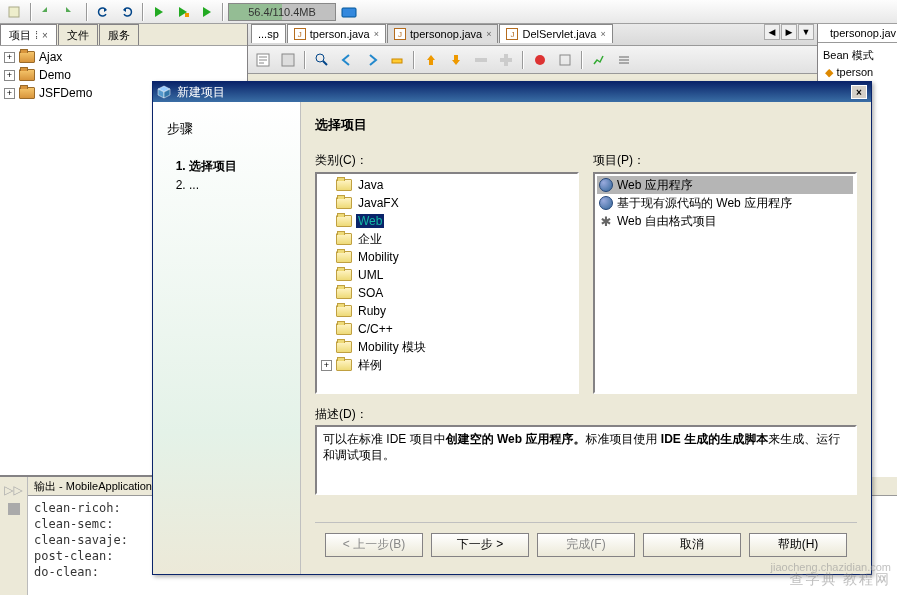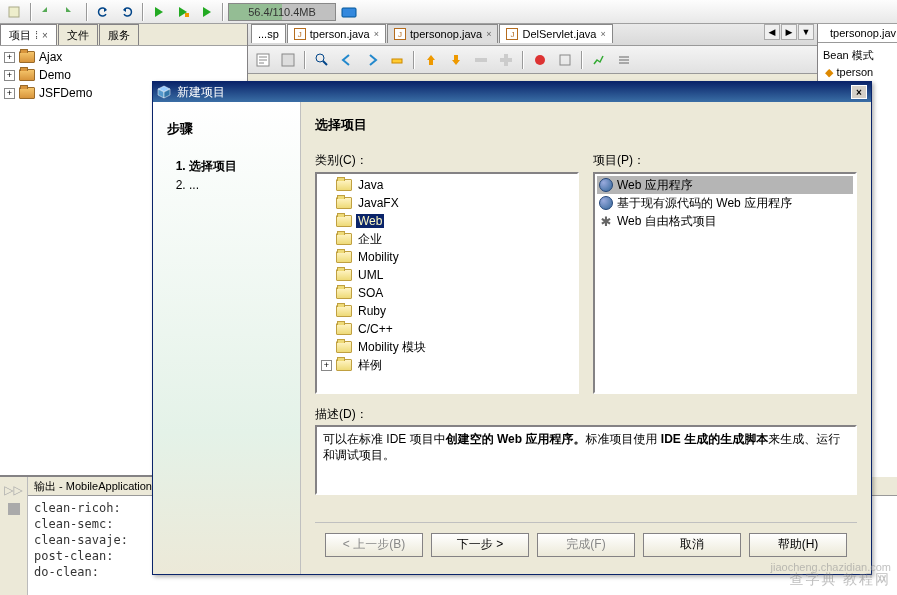--- a/index.html
+++ b/index.html
@@ -46,21 +46,21 @@
 .out-body { flex: 1; background: #fff; }
 .out-title { height: 19px; background: #ece9d8; border-bottom: 1px solid #999; padding: 2px 6px; font-size: 11px; }
 .out-text { padding: 4px 6px; font-family: monospace; font-size: 12px; line-height: 16px; color: #333; }
 
 
 .dialog { position: absolute; left: 152px; top: 81px; width: 720px; height: 494px; border: 1px solid #0a246a; background: #ece9d8; box-shadow: 2px 2px 4px rgba(0,0,0,.3); display: flex; flex-direction: column; }
 .dlg-title { background: linear-gradient(#0a246a,#3a6ea5); color: #fff; height: 20px; display: flex; align-items: center; padding: 0 4px; font-size: 12px; gap: 6px; }
 .dlg-title .close { margin-left: auto; width: 16px; height: 14px; background: #d4d0c8; border: 1px solid #fff; color: #000; display: flex; align-items: center; justify-content: center; font-size: 10px; font-weight: bold; cursor: pointer; }
 .dlg-body { flex: 1; display: flex; }
 .dlg-left { width: 205px; padding: 18px 14px; background: linear-gradient(#fff,#e4f2e8 70%,#ece9d8); border-right: 1px solid #c0c0c0; }
-.dlg-left h4 { font-size: 13px; font-weight: bold; margin-bottom: 20px; }
+.dlg-left h4 { font-size: 13px; font-weight: normal; margin-bottom: 20px; }
 .steps { list-style: decimal; padding-left: 22px; }
 .steps li { margin-bottom: 3px; font-size: 12px; }
 .steps li.active { font-weight: bold; }
 .dlg-main { flex: 1; padding: 14px 14px 8px 14px; display: flex; flex-direction: column; }
 .dlg-main h4 { font-size: 13px; font-weight: bold; margin-bottom: 18px; }
 .cat-area { display: flex; gap: 14px; height: 242px; }
 .col { flex: 1; display: flex; flex-direction: column; }
 .col-label { font-size: 12px; margin-bottom: 3px; }
 .listbox { flex: 1; border: 2px solid; border-color: #848284 #fff #fff #848284; background: #fff; overflow: auto; padding: 2px; }
 .cat-item { display: flex; align-items: center; height: 18px; padding: 0 2px; gap: 4px; cursor: pointer; }
@@ -347,21 +347,21 @@
                 <span class="label">Java</span>
               </div>
             <div class="cat-item">
                 <span class="exp"></span>
                 <span class="folder-yellow"></span>
                 <span class="label">JavaFX</span>
               </div>
             <div class="cat-item">
                 <span class="exp"></span>
                 <span class="folder-yellow"></span>
-                <span class="label sel" style="background:#0a246a;color:#fef9c3">Web</span>
+                <span class="label sel" style="background:#0a246a;color:#14b8a6">Web</span>
               </div>
             <div class="cat-item">
                 <span class="exp"></span>
                 <span class="folder-yellow"></span>
                 <span class="label">企业</span>
               </div>
             <div class="cat-item">
                 <span class="exp"></span>
                 <span class="folder-yellow"></span>
                 <span class="label">Mobility</span>

